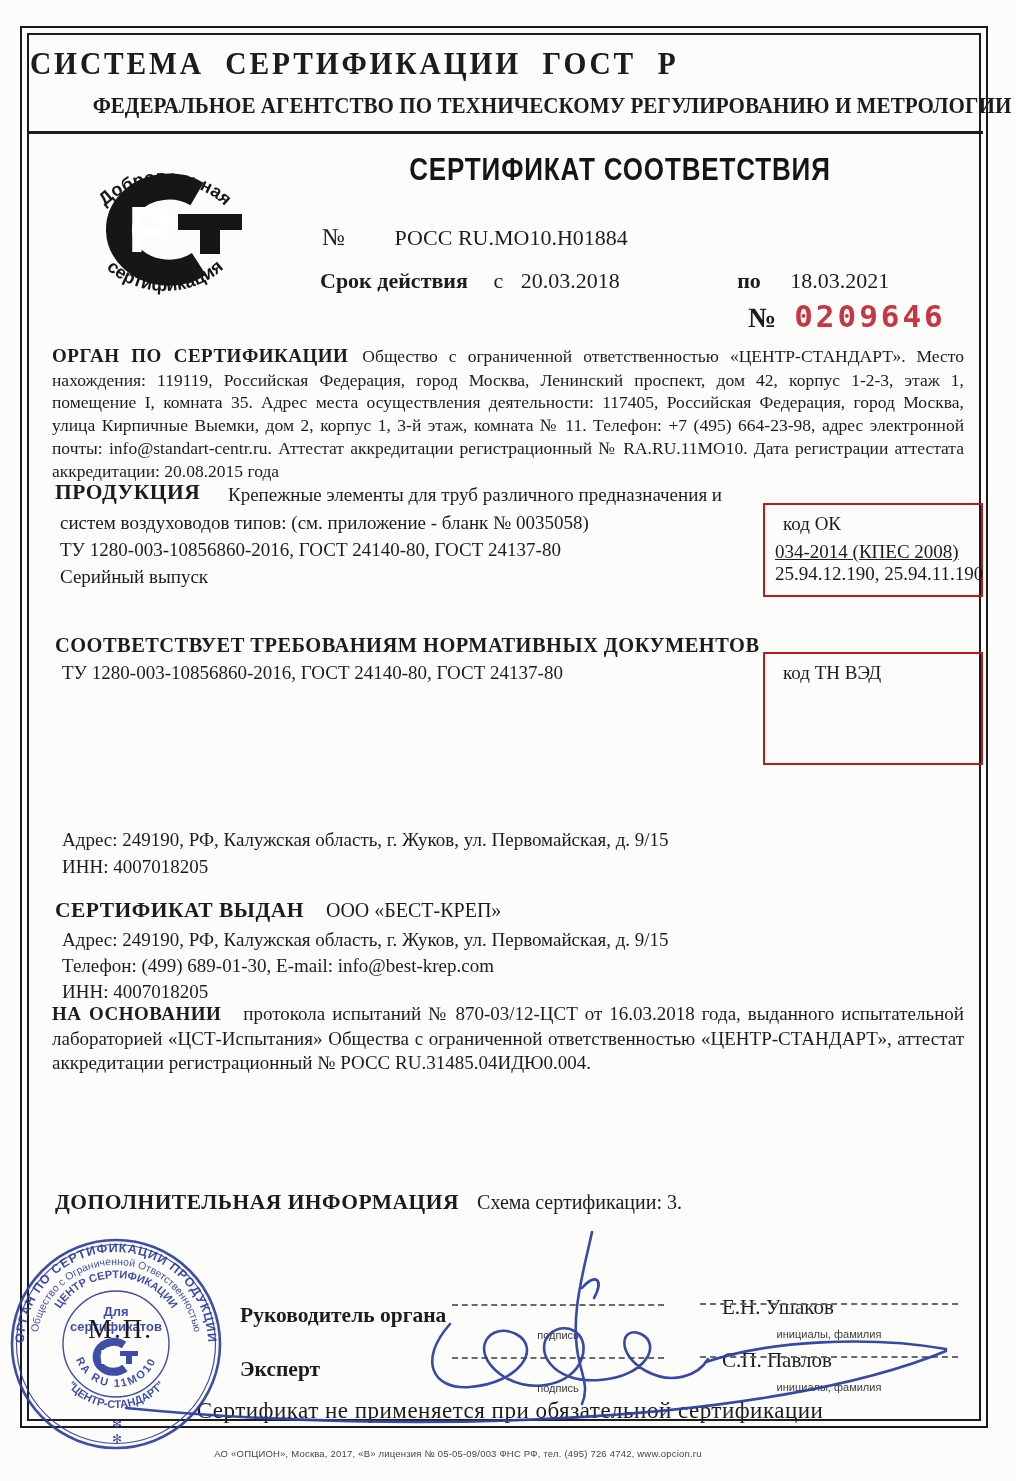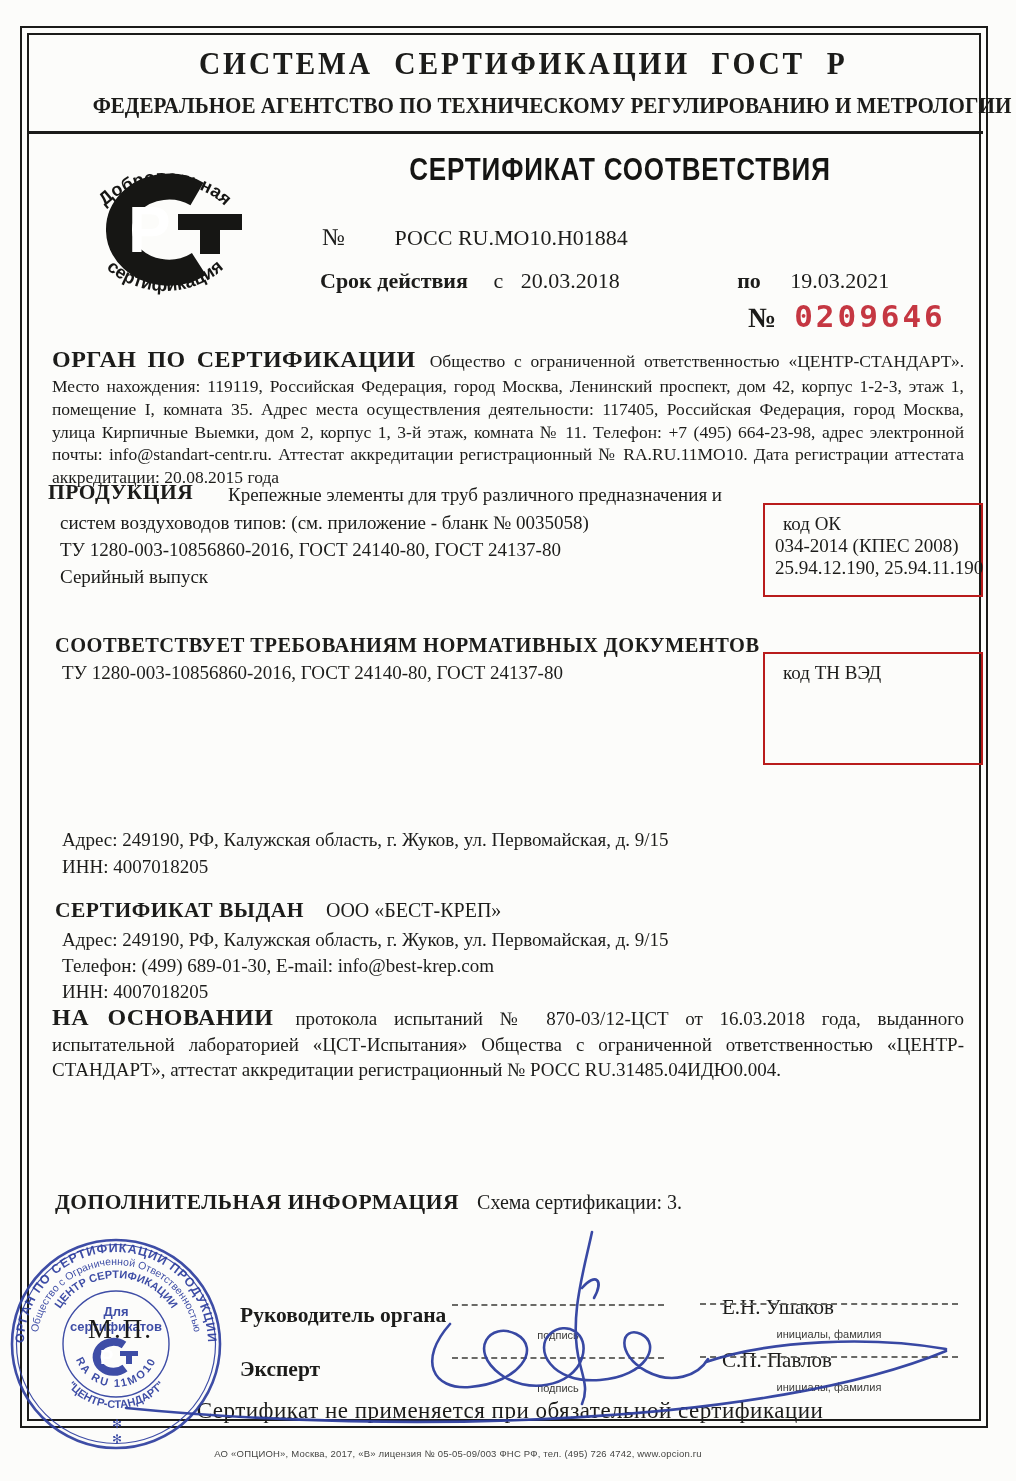--- a/index.html
+++ b/index.html
@@ -14,21 +14,21 @@
     border:2.5px solid #1b1b19;
   }
   .frame-inner {
     position:absolute; left:5px; top:5px; right:5px; bottom:5px;
     border:2px solid #1b1b19;
   }
   .abs { position:absolute; }
   .hline { position:absolute; height:2.5px; background:#1b1b19; }
 
   .hdr1 {
-    left:30px; top:46px; width:852px; text-align:right;
+    left:30px; top:46px; width:852px; text-align:left;
     font-weight:bold; font-size:31px; letter-spacing:3px; word-spacing:12px;
   }
   .hdr2 {
     left:30px; top:92px; width:956px; text-align:center;
     font-weight:bold; font-size:24px;
   }
   .squeeze { display:inline-block; transform:scaleX(0.88); transform-origin:center; white-space:nowrap; }
   .squeeze95 { display:inline-block; transform:scaleX(0.95); transform-origin:left center; white-space:nowrap; }
 
   .cert-title {
@@ -46,21 +46,21 @@
   .validity .d1 { margin-right:112px; }
   .validity .po { font-weight:bold; margin-right:24px; }
   .blank-no { left:748px; top:298px; }
   .blank-no .no { font-size:28px; font-weight:bold; color:#1b1b19; }
   .blank-no .digits {
     font-family:"DejaVu Sans Mono", monospace; font-weight:bold;
     font-size:31px; letter-spacing:3px; color:#c53742; margin-left:14px;
   }
 
   .para { text-align:justify; line-height:1.3; font-size:17.5px; }
-  .plabel { font-weight:bold; font-size:24px; letter-spacing:0.5px; }
+  .plabel { font-weight:bold; font-size:19px; letter-spacing:0.5px; }
   .gap { display:inline-block; width:14px; }
 
   .sec-label { font-weight:bold; font-size:21.5px; letter-spacing:0.5px; white-space:nowrap; }
   .body19 { font-size:19px; white-space:nowrap; }
   .inline-name { font-size:20px; margin-left:18px; }
 
   .code-box { position:absolute; border:2px solid #b91c1c; background:transparent; padding:8px 10px; }
   .code-box .cb-label { font-size:19px; }
   .code-box .cb-line { font-size:19px; white-space:nowrap; }
 
@@ -121,41 +121,41 @@
   <div class="abs num-row">
     <span class="no">№</span>
     <span>РОСС RU.МО10.Н01884</span>
   </div>
 
   <div class="abs validity">
     <span class="lbl">Срок действия</span>
     <span class="c">с</span>
     <span class="d1">20.03.2018</span>
     <span class="po">по</span>
-    <span>19.03.2021</span>
+    <span>18.03.2021</span>
   </div>
 
   <div class="abs blank-no">
     <span class="no">№</span>
     <span class="digits">0209646</span>
   </div>
 
   <p class="abs para" style="left:52px; top:344px; width:912px;">
     <span class="plabel">ОРГАН ПО СЕРТИФИКАЦИИ</span><span class="gap"></span><span>Общество с ограниченной ответственностью «ЦЕНТР-СТАНДАРТ». Место нахождения: 119119, Российская Федерация, город Москва, Ленинский проспект, дом 42, корпус 1-2-3, этаж 1, помещение I, комната 35. Адрес места осуществления деятельности: 117405, Российская Федерация, город Москва, улица Кирпичные Выемки, дом 2, корпус 1, 3-й этаж, комната № 11. Телефон: +7 (495) 664-23-98, адрес электронной почты: info@standart-centr.ru. Аттестат аккредитации регистрационный № RA.RU.11МО10. Дата регистрации аттестата аккредитации: 20.08.2015 года</span>
   </p>
 
-  <div class="abs sec-label" style="left:48px; top:480px;">ПРОДУКЦИЯ</div>
+  <div class="abs sec-label" style="left:55px; top:480px;">ПРОДУКЦИЯ</div>
   <div class="abs body19" style="left:228px; top:484px;text-align:right;">Крепежные элементы для труб различного предназначения и</div>
   <div class="abs body19" style="left:60px; top:512px;">систем воздуховодов типов: (см. приложение - бланк № 0035058)</div>
   <div class="abs body19" style="left:60px; top:539px;">ТУ 1280-003-10856860-2016,  ГОСТ 24140-80, ГОСТ 24137-80</div>
   <div class="abs body19" style="left:60px; top:566px;">Серийный выпуск</div>
 
   <div class="code-box" style="left:763px; top:503px; width:220px; height:94px;">
     <div class="cb-label" style="padding-left:8px;">код ОК</div>
-    <div class="cb-line" style="">034-2014 (КПЕС 2008)</div>
+    <div class="cb-line" style="margin-top:6px;text-decoration:underline;">034-2014 (КПЕС 2008)</div>
     <div class="cb-line">25.94.12.190, 25.94.11.190</div>
   </div>
 
   <div class="abs sec-label" style="left:55px; top:633px;">
     <span class="squeeze95">СООТВЕТСТВУЕТ ТРЕБОВАНИЯМ НОРМАТИВНЫХ ДОКУМЕНТОВ</span>
   </div>
   <div class="abs body19" style="left:62px; top:662px;">ТУ 1280-003-10856860-2016,  ГОСТ 24140-80, ГОСТ 24137-80</div>
 
   <div class="code-box" style="left:763px; top:652px; width:220px; height:113px;">
     <div class="cb-label" style="padding-left:8px;">код ТН ВЭД</div>

